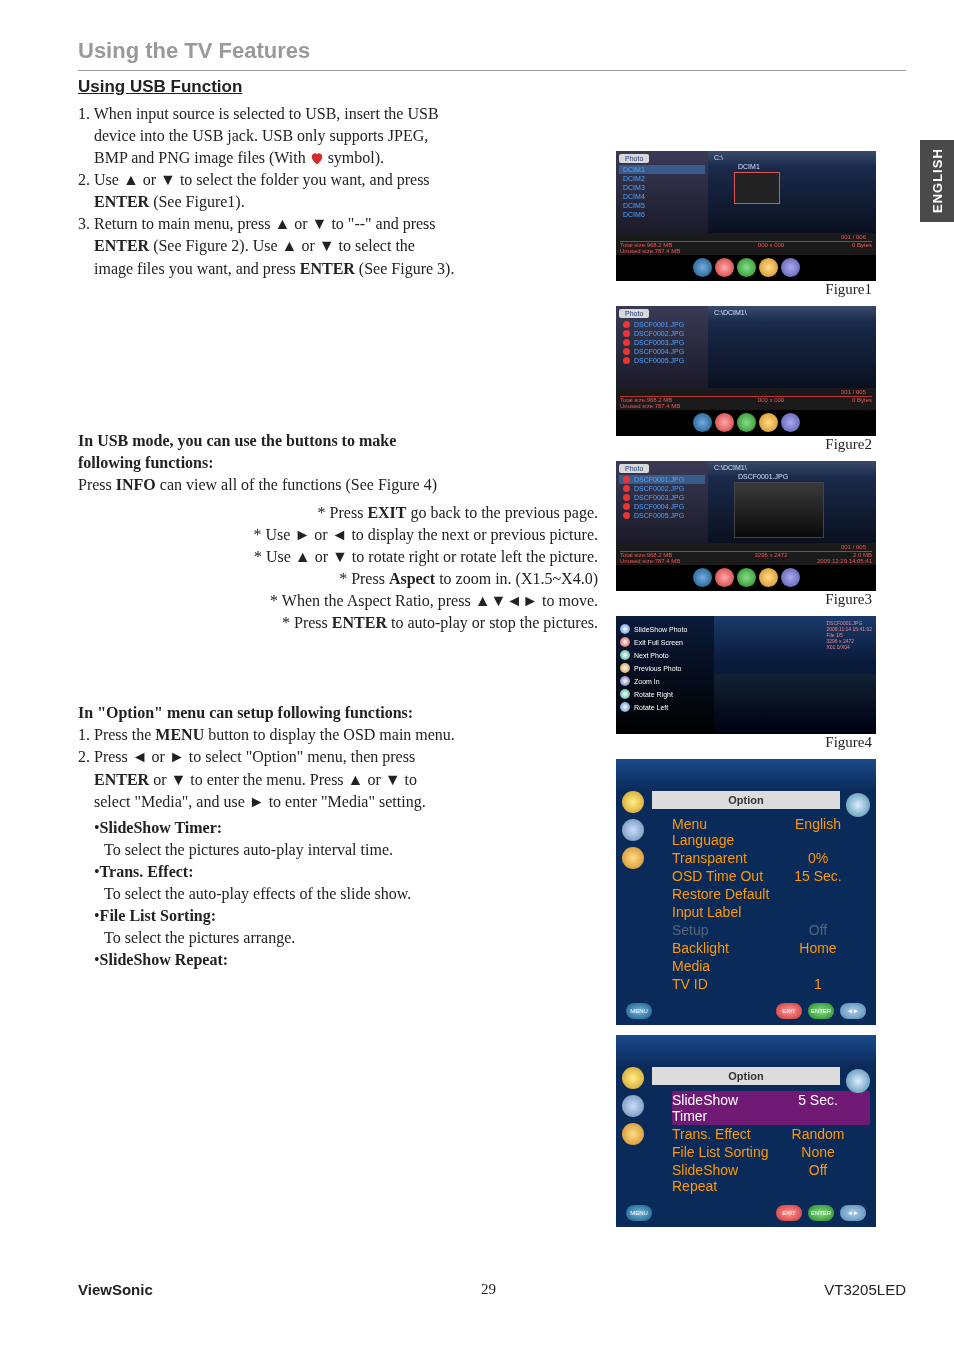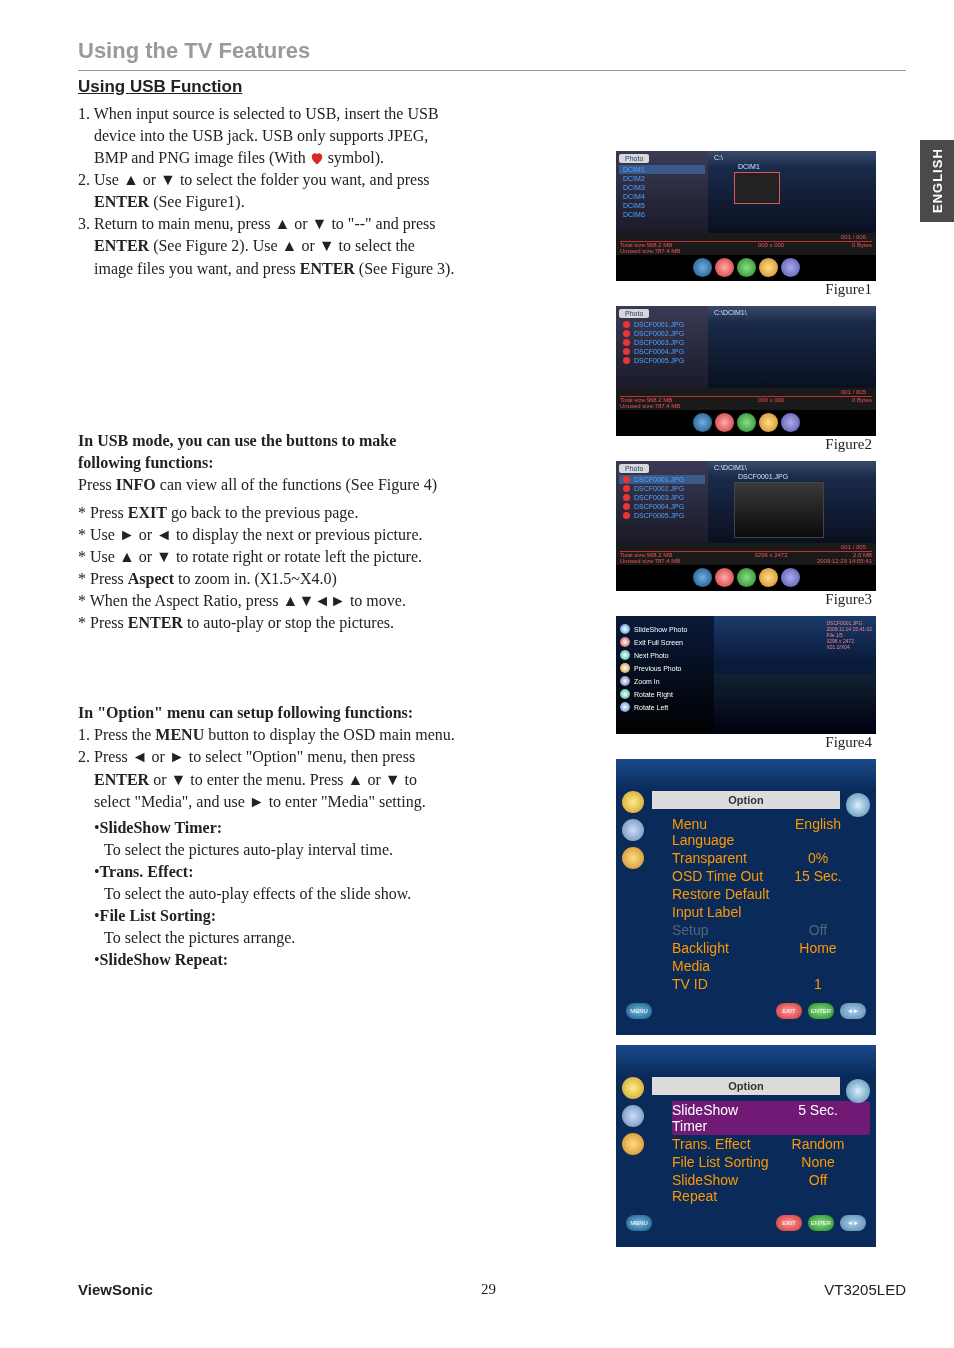--- a/index.html
+++ b/index.html
@@ -48,21 +48,21 @@
     flex: 1;
     display: flex;
     flex-direction: column;
     align-items: flex-start;
     padding-top: 48px;
   }
   .ordered { list-style: none; padding-left: 0; }
   .ordered li { margin-bottom: 0; }
   .indent { display: block; padding-left: 16px; }
   .indent2 { display: block; padding-left: 26px; }
-  .star-list { list-style: none; margin-top: 6px; }
+  .star-list { list-style: none; margin-top: 6px; text-align: right; }
   .star-list li { padding-left: 0; margin-bottom: 0; }
   .star-list li::before { content: "* "; }
   .section-gap { margin-top: 150px; }
   .section-gap2 { margin-top: 68px; }
   .bold { font-weight: bold; }
   .heart {
     display: inline-block;
     width: 14px; height: 13px;
     vertical-align: -2px;
   }
@@ -179,21 +179,21 @@
     background: linear-gradient(#123 0%, #001 100%);
   }
   .photo-info { position:absolute; top:4px; right:4px; font-size:5px; color:#e88; text-align:left; line-height:1.2;}
   
   .opt-fig {
     width:260px;
     background:#0a2a5a;
     font-family: Arial, sans-serif;
     font-size:8px;
     color:#cde;
-    padding-bottom:12px;
+    padding-bottom:2px;
     margin-bottom:10px;
   }
   .opt-top {
     background: linear-gradient(#1a4a8a,#0a2a5a);
     height:32px;
     position:relative;
   }
   .opt-header {
     background:#dcdcdc; color:#333; text-align:center; padding:3px 0; font-weight:bold; font-size:11px;
     margin:0 36px;

